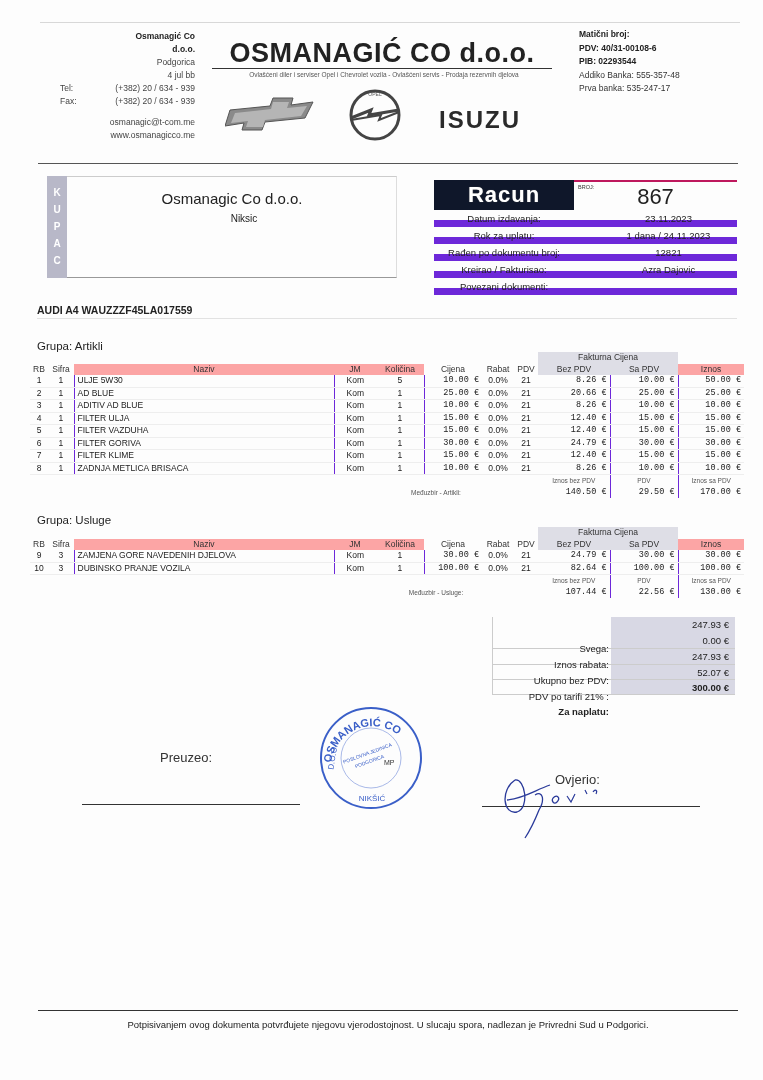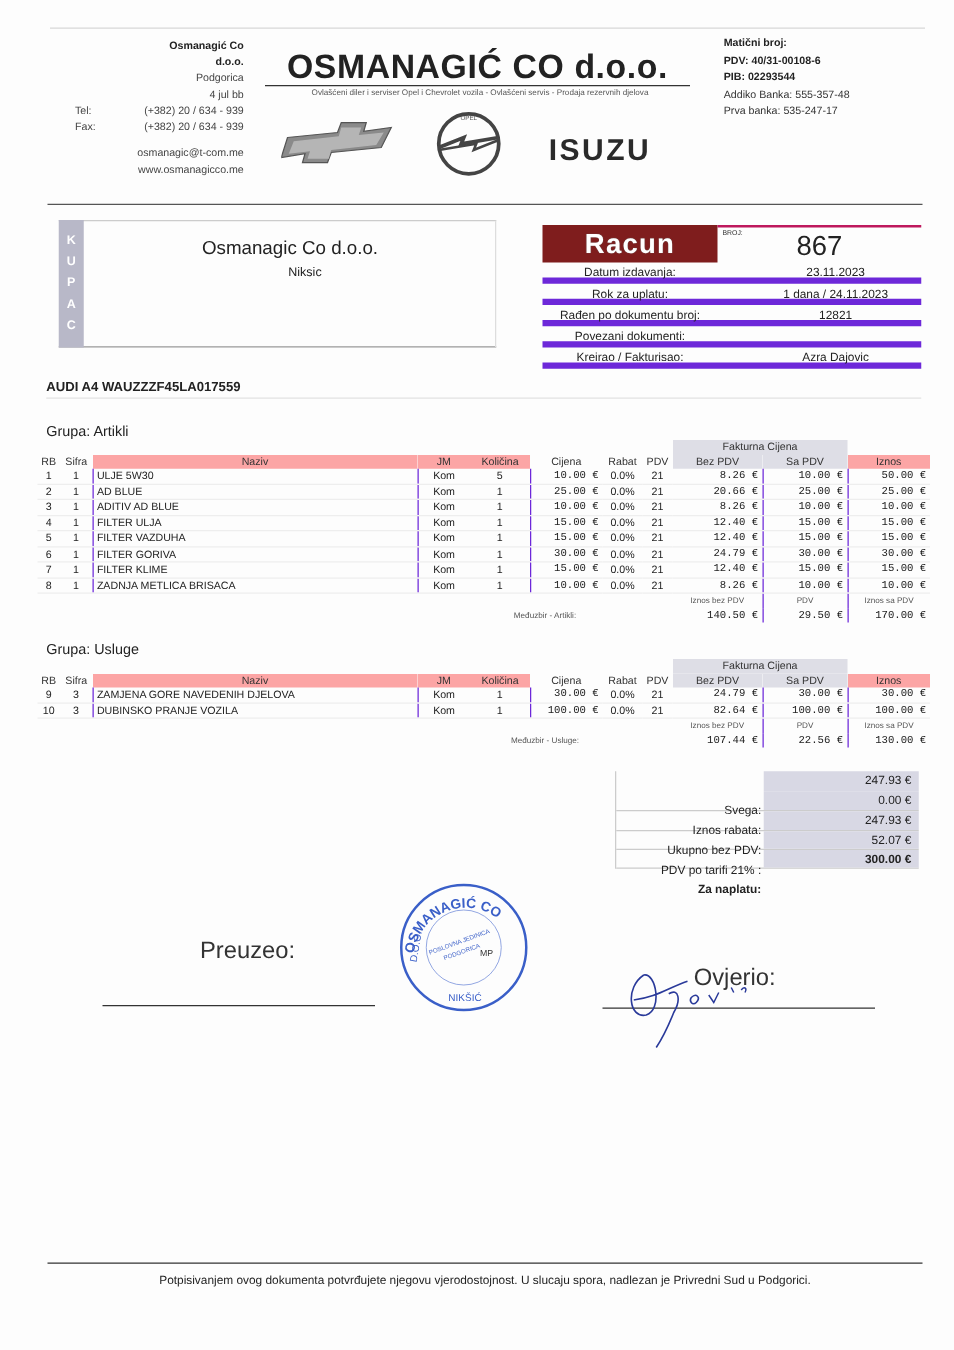--- a/index.html
+++ b/index.html
@@ -20,25 +20,25 @@
   .kupac-box { left: 47px; top: 176px; width: 350px; height: 102px; border-top: 1px solid #ccc; border-right: 1px solid #ddd; border-bottom: 1px solid #999; }
   .kupac-strip { left: 47px; top: 176px; width: 20px; height: 102px; background: #b8b8c8; display: flex; flex-direction: column; align-items: center; justify-content: center; gap: 5px; }
   .kupac-strip span { color: #fff; font-weight: bold; font-size: 10px; line-height: 12px; }
   .buyer-name { left: 67px; top: 190px; width: 330px; text-align: center; font-size: 15px; color: #222; }
   .buyer-city { left: 67px; top: 213px; width: 330px; text-align: center; font-size: 10px; color: #222; padding-left: 24px; }
   .vehicle { left: 37px; top: 304px; font-size: 10.5px; font-weight: bold; color: #222; }
   .vehicle-rule { left: 37px; top: 318px; width: 700px; border-top: 1px solid #e2e2e2; }
 
   .racun-table { left: 434px; top: 180px; width: 303px; }
   .racun-head { display: flex; height: 30px; }
-  .racun-title { width: 140px; background: #7f1d1d; color: #fff; font-weight: bold; font-size: 22px; text-align: center; line-height: 30px; letter-spacing: 1px; text-shadow: 0 0 1px #666; }
+  .racun-title { width: 140px; background: #0f172a; color: #fff; font-weight: bold; font-size: 22px; text-align: center; line-height: 30px; letter-spacing: 1px; text-shadow: 0 0 1px #666; }
   .racun-num-box { flex: 1; position: relative; border-top: 2px solid #be185d; }
   .broj-lbl { position: absolute; left: 4px; top: 2px; font-size: 5.5px; color: #333; }
   .broj-val { position: absolute; left: 0; right: 0; top: 0; text-align: center; font-size: 22px; line-height: 30px; color: #222; }
-  .racun-row { display: flex; height: 17px; border-bottom: 5px solid #6d28d9; font-size: 9.5px; line-height: 17px; gap: 26px; }
+  .racun-row { display: flex; height: 17px; border-bottom: 7px solid #6d28d9; font-size: 9.5px; line-height: 17px; gap: 26px; }
   .racun-row .k { width: 140px; text-align: center; color: #222; }
   .racun-row .v { flex: 1; text-align: center; color: #222; }
 
   .group-title { font-size: 11.5px; color: #222; }
   table.items { border-collapse: collapse; font-size: 8.5px; color: #222; table-layout: fixed; }
   table.items td, table.items th { padding: 0 3px; height: 11.5px; line-height: 11.5px; white-space: nowrap; overflow: hidden; font-weight: normal; }
   table.items th { color: #333; font-size: 8.5px; }
   .hdr-bg { background: #fca5a5; }
   .fak-bg { background: #dedee6; }
   .c { text-align: center; }
@@ -48,21 +48,21 @@
   .bb td { border-bottom: 1px solid #eeeeee; }
   .sub-lbl { font-size: 6.5px; color: #555; }
 
   .totals { left: 492px; top: 617px; width: 243px; font-size: 9.5px; border-left: 1px solid #ccc; }
   .tot-row { display: flex; height: 15.5px; line-height: 15.5px; }
   .tot-row .k { width: 118px; text-align: right; padding-right: 2px; margin-top: 24px; }
   .tot-row .v { flex: 1; text-align: right; background: #d8d8e4; padding-right: 6px; }
   .tot-row.line { border-top: 1px solid #ccc; }
   .tot-row.bold { font-weight: bold; border-bottom: 1px solid #ccc; }
 
-  .sig-label { font-size: 19px; color: #333; }
+  .sig-label { font-size: 13px; color: #333; }
   .sig-line { border-top: 1px solid #333; }
   .stamp { left: 316px; top: 703px; width: 110px; height: 110px; }
 
   .footer-rule { left: 38px; top: 1010px; width: 700px; border-top: 1px solid #333; }
   .footer-text { left: 38px; top: 1019px; width: 700px; text-align: center; font-size: 9.5px; color: #222; }
 </style>
 </head>
 <body>
 
 <div class="abs top-line"></div>
@@ -140,26 +140,26 @@
     </div>
   <div class="racun-row">
       <span class="k">Rok za uplatu:</span>
       <span class="v">1 dana / 24.11.2023</span>
     </div>
   <div class="racun-row">
       <span class="k">Rađen po dokumentu broj:</span>
       <span class="v">12821</span>
     </div>
   <div class="racun-row">
+      <span class="k">Kreirao / Fakturisao:</span>
+      <span class="v">Azra Dajovic</span>
+    </div>
+  <div class="racun-row">
       <span class="k">Povezani dokumenti:</span>
       <span class="v"></span>
-    </div>
-  <div class="racun-row">
-      <span class="k">Kreirao / Fakturisao:</span>
-      <span class="v">Azra Dajovic</span>
     </div>
 </div>
 
 <div class="abs vehicle">AUDI A4 WAUZZZF45LA017559</div>
 <div class="abs vehicle-rule"></div>
 
 <div class="abs group-title" style="left:37px; top:340px;">Grupa: Artikli</div>
 <div class="abs" style="left:30px; top:352px;" id="group0">
     <table class="items">
       <colgroup>

